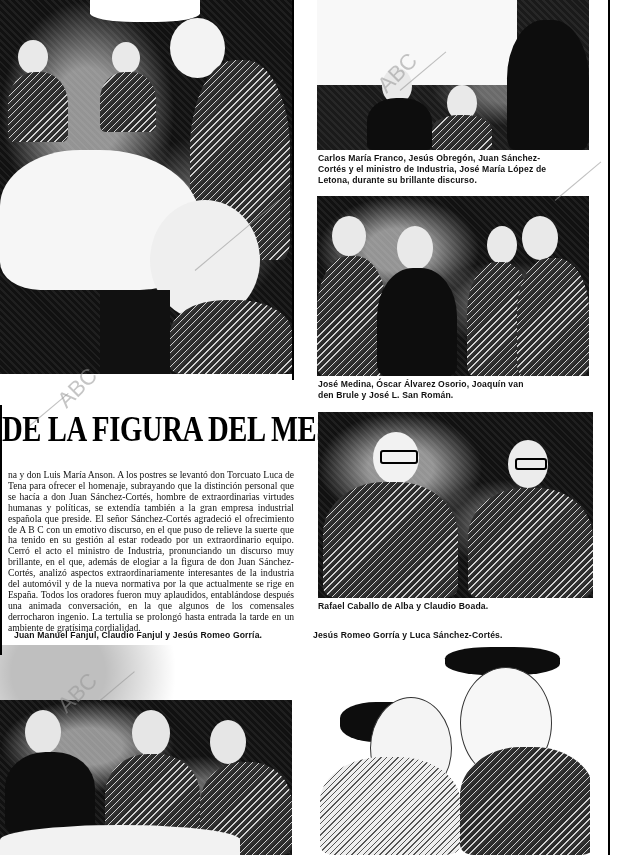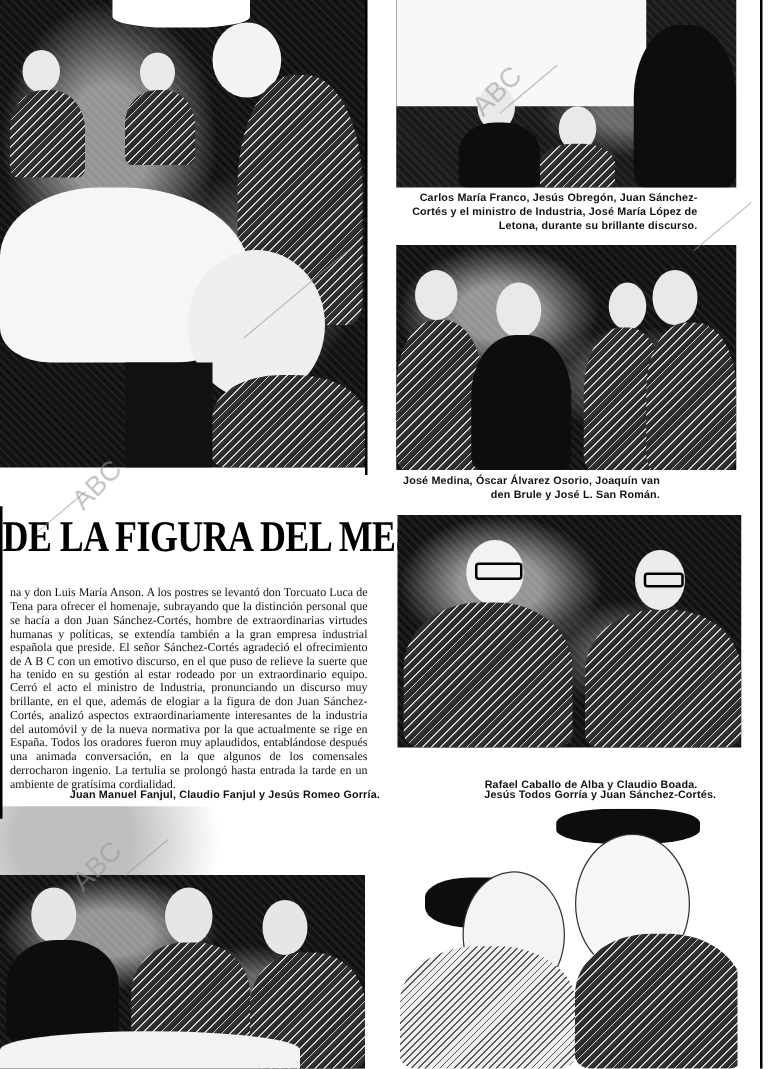--- a/index.html
+++ b/index.html
@@ -20,21 +20,21 @@
   }
   .fig {
     position:absolute; border-radius:45% 45% 10% 10%;
     background: repeating-linear-gradient(135deg, #2a2a2a 0 2px, #cfcfcf 2px 3px, #333 3px 5px);
   }
   .head {
     position:absolute; border-radius:50%; background:#e9e9e9;
   }
   .caption {
     position:absolute; font-family:"Liberation Sans", sans-serif; font-weight:bold;
-    font-size:8.6px; line-height:11px; letter-spacing:0.15px; color:#111;text-align:right;
+    font-size:8.6px; line-height:11px; letter-spacing:0.15px; color:#111;
   }
   .headline {
     position:absolute; left:2px; top:410px; width:290px;
     font-family:"Liberation Serif", serif; font-weight:bold;
     font-size:35px; line-height:40px; letter-spacing:-0.5px; transform:scaleX(0.82); transform-origin:left;
     white-space:nowrap;
   }
   .body-text {
     position:absolute; left:8px; top:470px; width:286px;
     font-family:"Liberation Serif", serif; font-size:9.6px; line-height:10.9px;
@@ -98,24 +98,24 @@
 
 <div class="photo" style="left:318px;top:412px;width:275px;height:186px;">
   <div class="tex"></div>
   <div class="head" style="left:55px;top:20px;width:46px;height:52px;background:#f2f2f2;"></div>
   <div style="position:absolute;left:62px;top:38px;width:34px;height:10px;border:2px solid #000;border-radius:3px;"></div>
   <div class="fig" style="left:5px;top:70px;width:135px;height:116px;"></div>
   <div class="head" style="left:190px;top:28px;width:40px;height:48px;background:#ececec;"></div>
   <div style="position:absolute;left:197px;top:46px;width:28px;height:8px;border:2px solid #000;border-radius:3px;"></div>
   <div class="fig" style="left:150px;top:76px;width:125px;height:110px;"></div>
 </div>
-<div class="caption" style="left:318px;top:622px;width:240px;">Rafael Caballo de Alba y Claudio Boada.</div>
+<div class="caption" style="left:318px;top:601px;width:240px;">Rafael Caballo de Alba y Claudio Boada.</div>
 
 <div class="caption" style="left:14px;top:630px;width:290px;">Juan Manuel Fanjul, Claudio Fanjul y Jesús Romeo Gorría.</div>
-<div class="caption" style="left:313px;top:630px;width:260px;">Jesús Todos Gorría y Juan Sánchez-Cortés.</div>
+<div class="caption" style="left:313px;top:630px;width:260px;">Jesús Romeo Gorría y Luca Sánchez-Cortés.</div>
 
 <div class="photo" style="left:0;top:700px;width:292px;height:155px;">
   <div class="tex"></div>
   <div class="head" style="left:25px;top:10px;width:36px;height:44px;background:#e6e6e6;"></div>
   <div class="fig" style="left:5px;top:52px;width:90px;height:80px;background:#0d0d0d;"></div>
   <div class="head" style="left:132px;top:10px;width:38px;height:46px;background:#e6e6e6;"></div>
   <div class="fig" style="left:105px;top:54px;width:95px;height:90px;"></div>
   <div class="head" style="left:210px;top:20px;width:36px;height:44px;background:#e6e6e6;"></div>
   <div class="fig" style="left:200px;top:62px;width:92px;height:93px;"></div>
   <div style="position:absolute;left:0;top:125px;width:240px;height:30px;background:#f2f2f2;border-radius:50% 50% 0 0;"></div>

